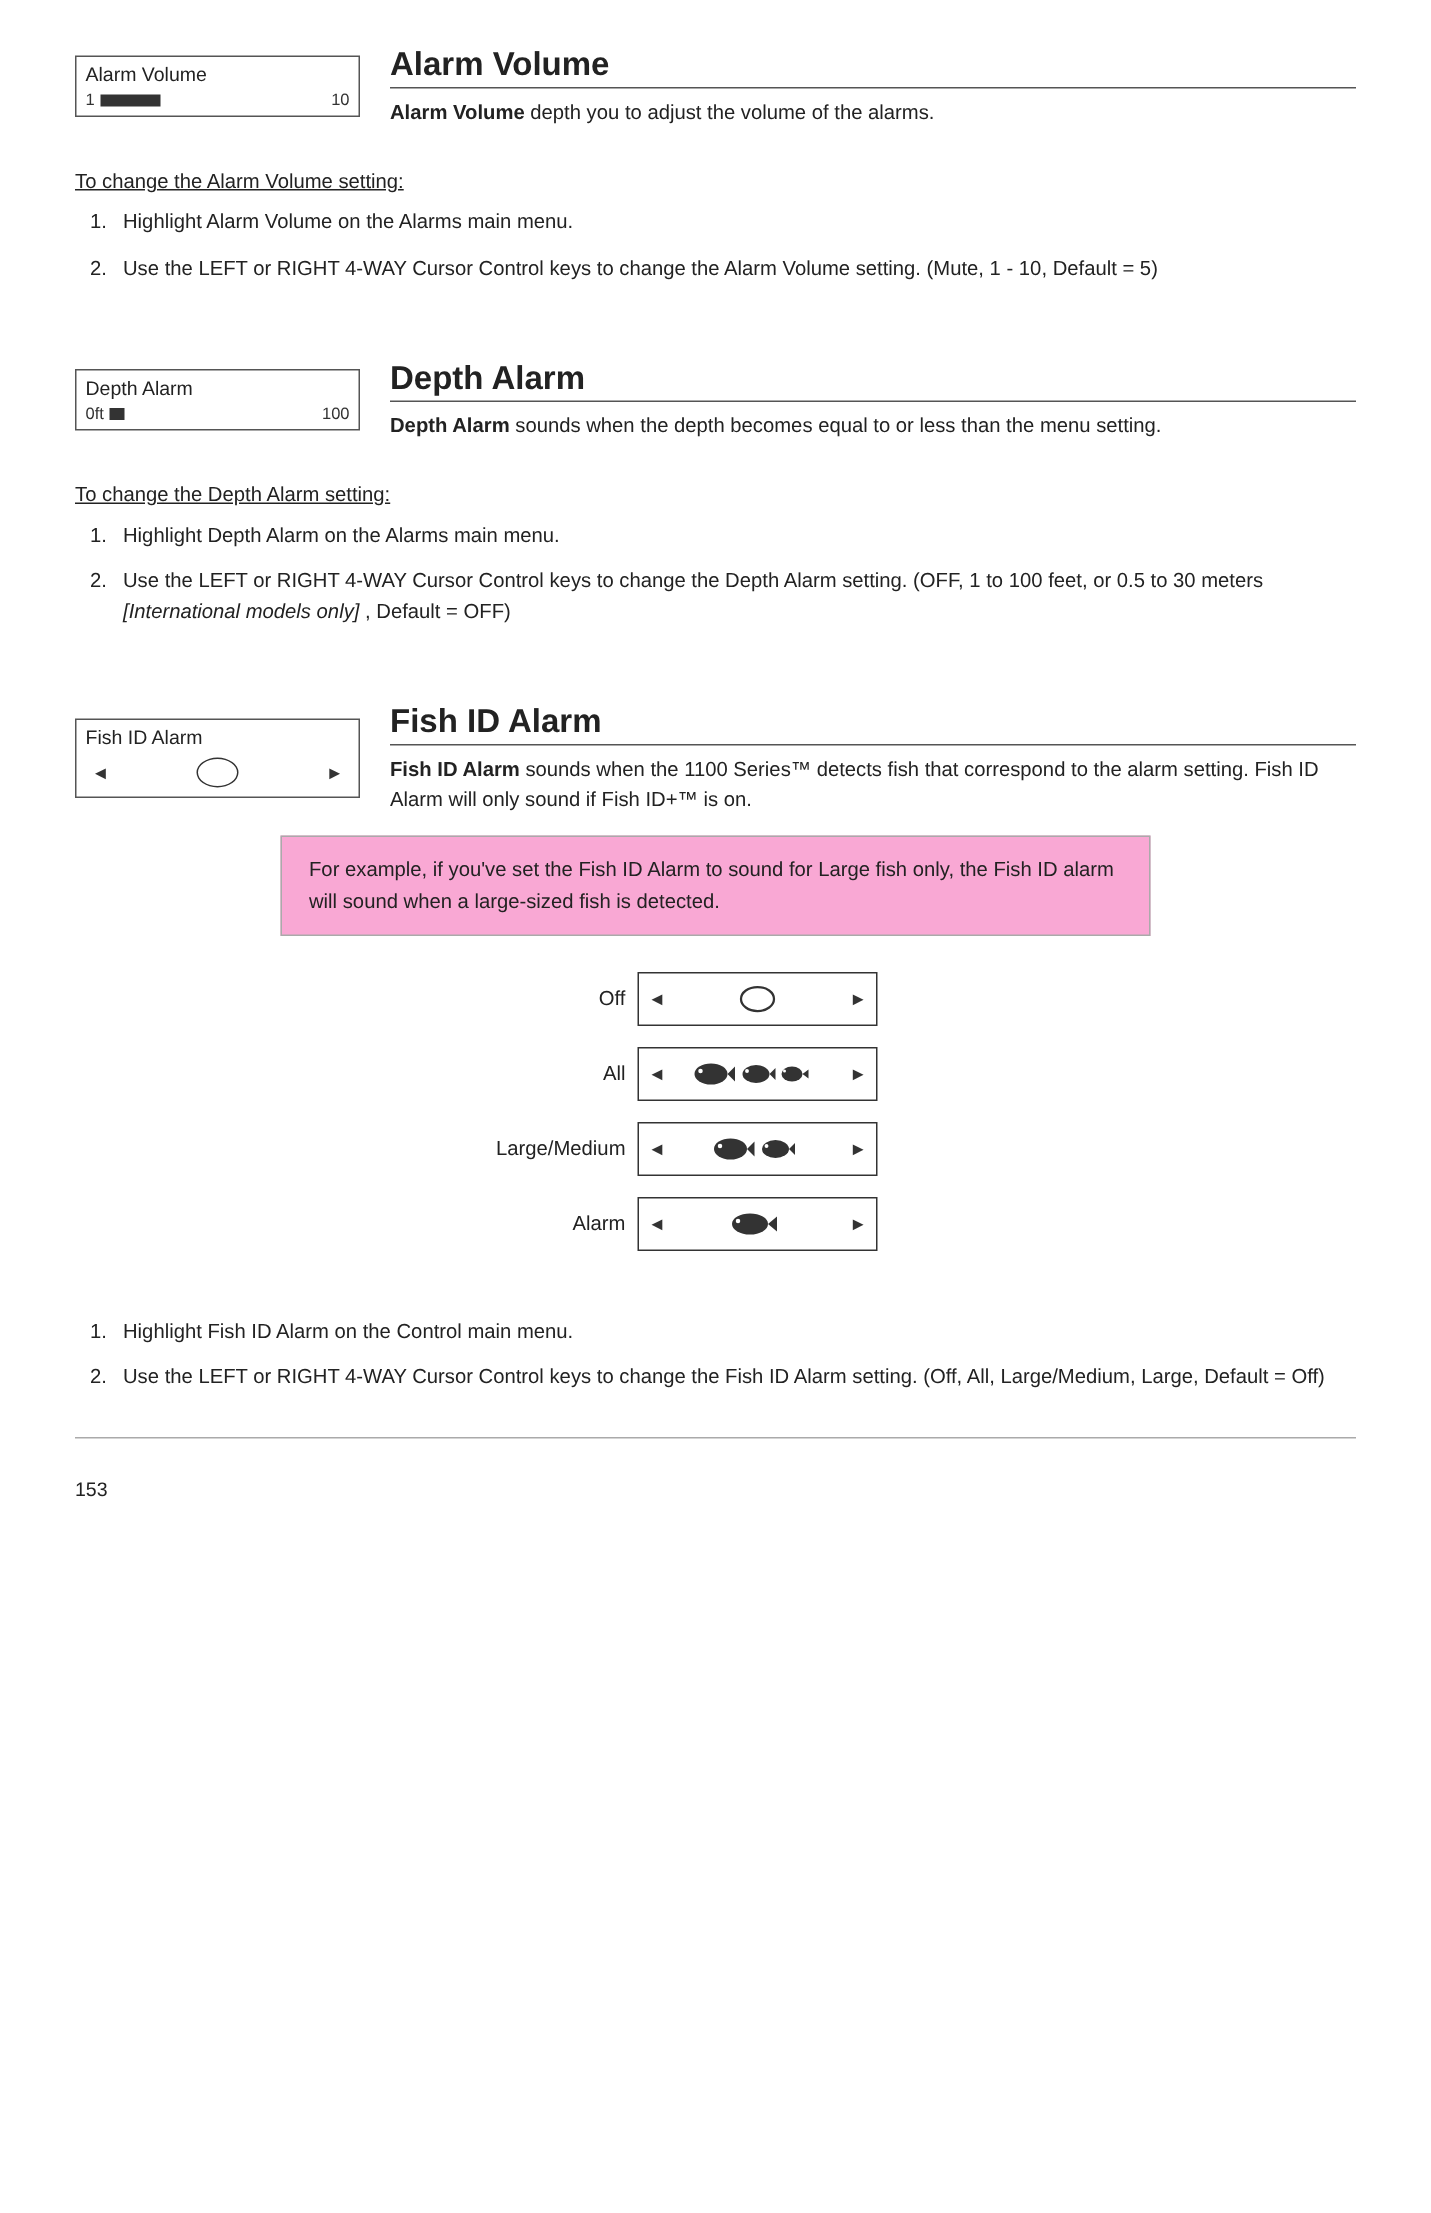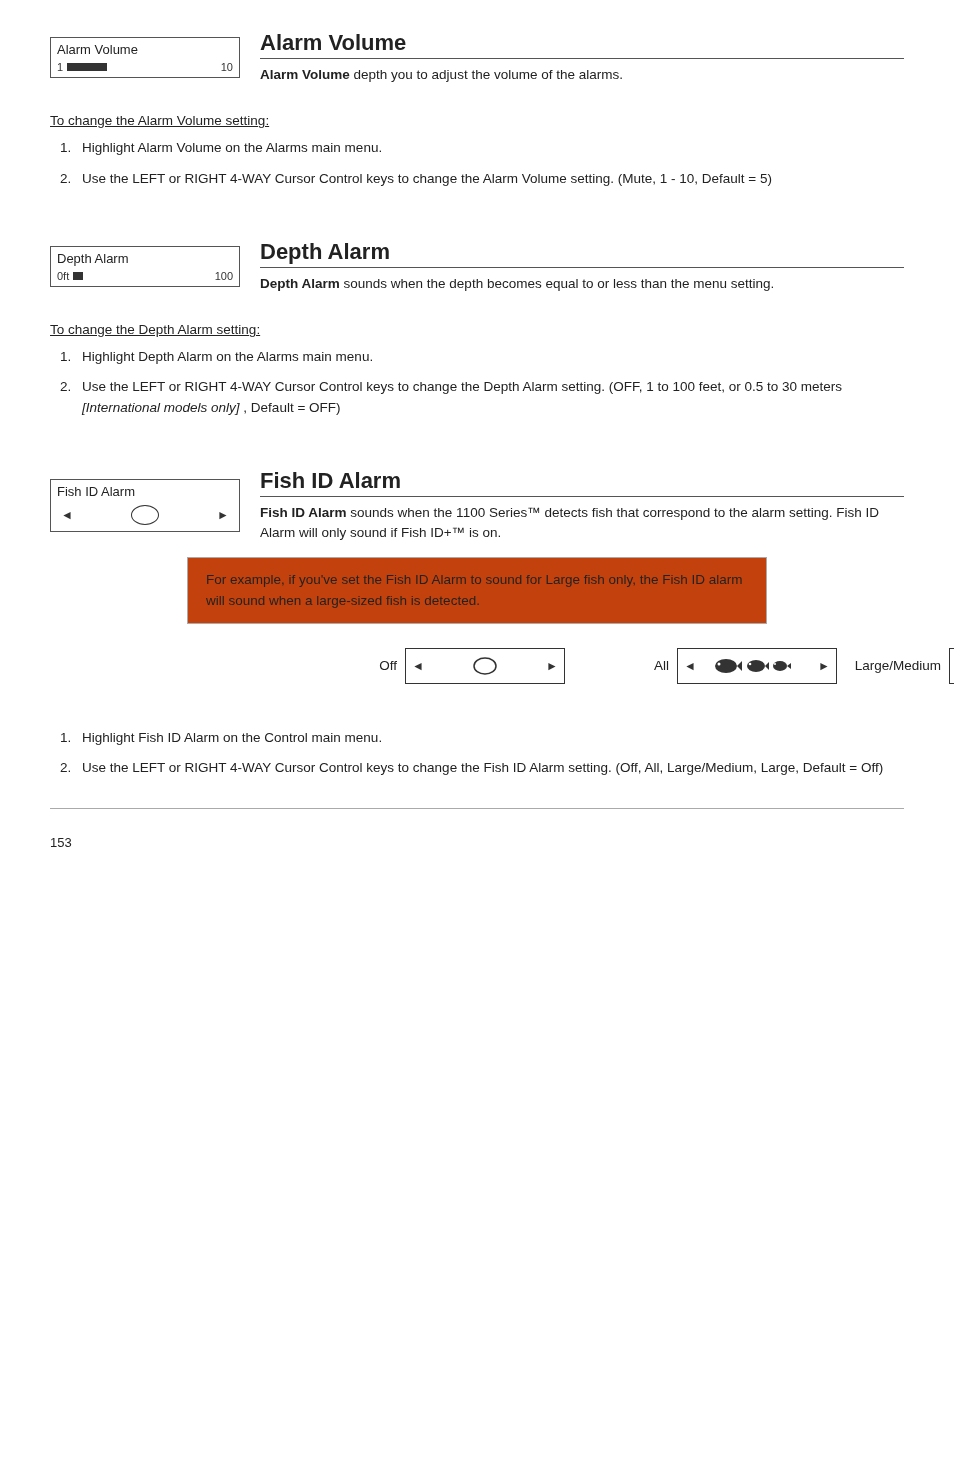--- a/index.html
+++ b/index.html
@@ -134,27 +134,27 @@
     }
 
     
     .note-box {
       border: 1.5px solid #aaa;
       padding: 12px 18px;
       margin: 14px auto;
       max-width: 580px;
       font-size: 13.5px;
       line-height: 1.5;
-      background: #c2410c;
+      background: #f9a8d4;
     }
 
     
     .fish-options {
       display: flex;
-      flex-direction: row;
+      flex-direction: column;
       align-items: center;
       gap: 14px;
       margin: 24px auto;
       width: 340px;
     }
     .fish-option-row {
       display: flex;
       align-items: center;
       width: 300px;
       gap: 8px;

